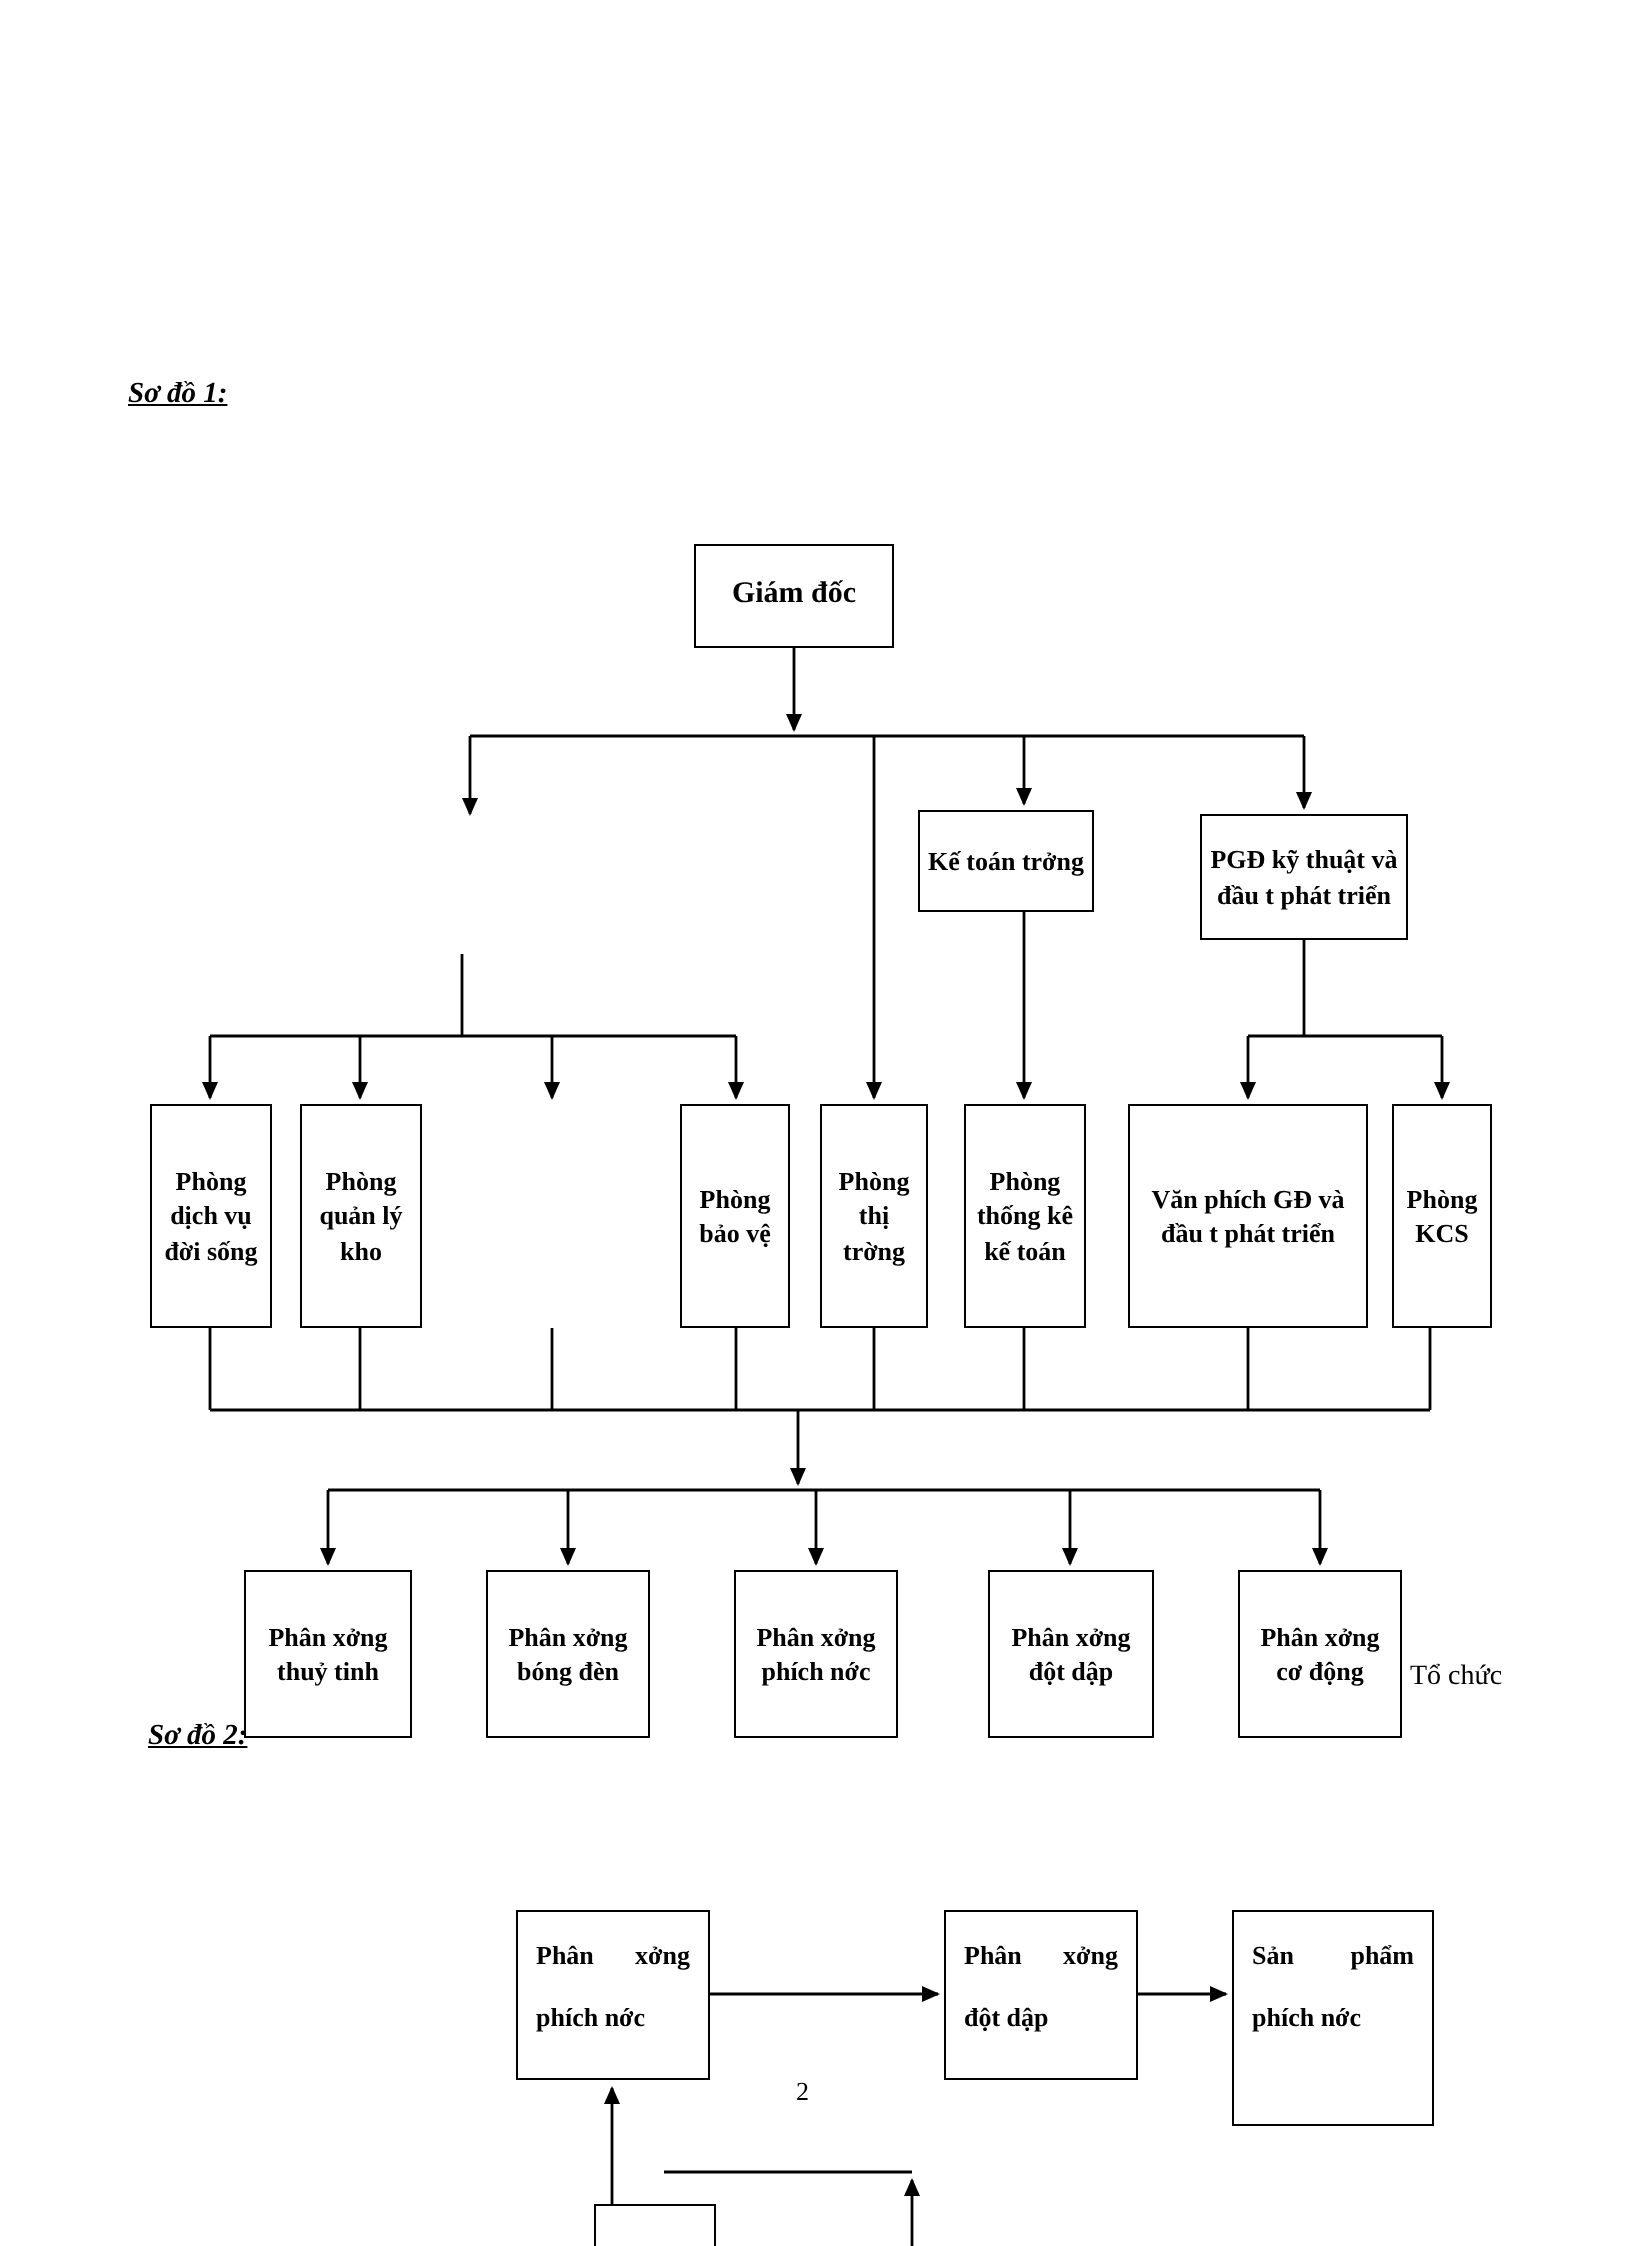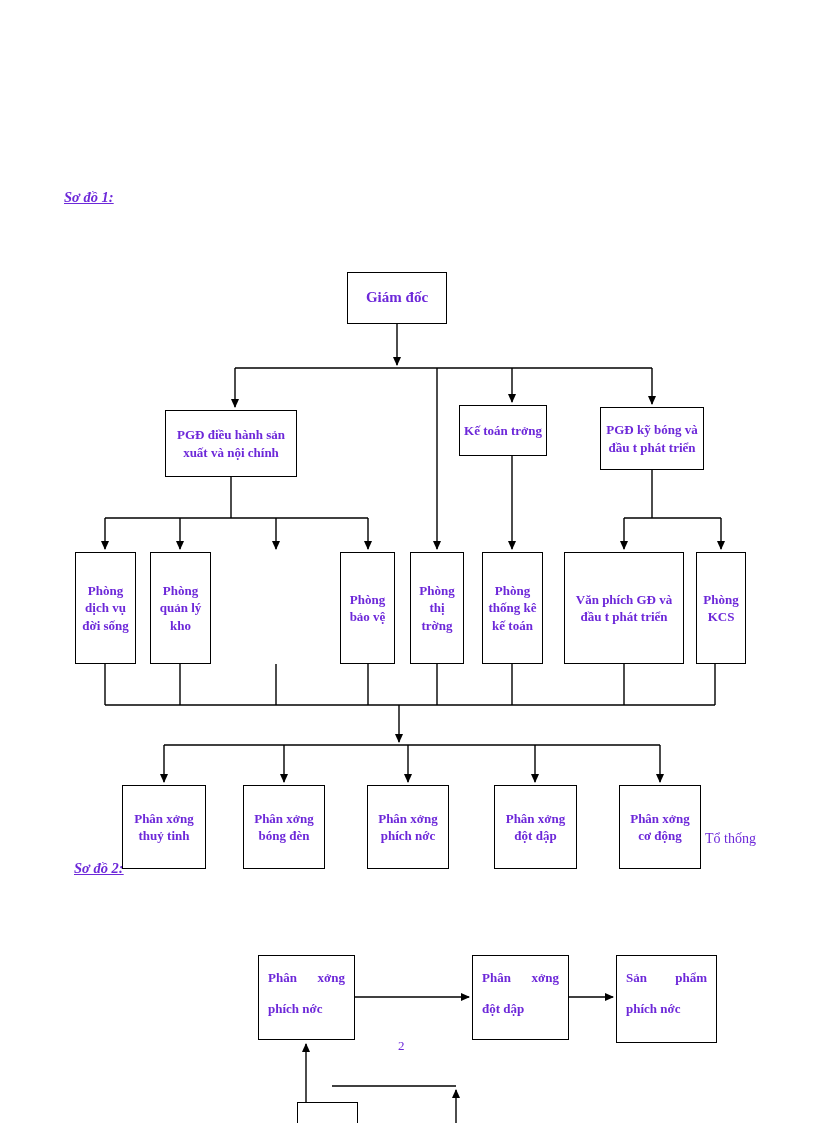--- a/index.html
+++ b/index.html
@@ -1,19 +1,19 @@
 <!DOCTYPE html>
 <html><head>
 <meta charset="utf-8">
 <title>Document page</title>
 <style>
   *{box-sizing:border-box}
   html,body{margin:0;padding:0;background:#ffffff}
   .page{position:relative;width:816px;height:1123px;background:#fff;overflow:hidden;
-        font-family:"Liberation Serif","DejaVu Serif",serif;color:#6d28d9}
+        font-family:"Liberation Serif","DejaVu Serif",serif;color:#000000}
   .lines{position:absolute;left:0;top:0;width:816px;height:1123px;pointer-events:none}
   .box{position:absolute;border:1.5px solid #000;background:#fff;
        display:flex;align-items:center;justify-content:center;text-align:center;
        font-size:13px;font-weight:bold;line-height:1.32;white-space:pre-line;padding:1px}
   .box.root{font-size:15px}
   .box2{position:absolute;border:1.5px solid #000;background:#fff;
         font-size:13px;font-weight:bold;padding:6px 9px 0 9px}
   .box2 .ln{line-height:31px}
   .box2 .l1{text-align:justify;text-align-last:justify}
   .box2 .l2{text-align:left}
@@ -80,24 +80,22 @@
       <line x1="332" y1="1086" x2="456" y2="1086"></line>
       <line x1="456" y1="1123" x2="456" y2="1090" marker-end="url(#arr)"></line>
     </g>
   </svg>
 
   <div class="heading" style="left:64px;top:189px">Sơ đồ 1:</div>
   <div class="heading" style="left:74px;top:860px">Sơ đồ 2:</div>
 
   <div class="box root" style="left:347px;top:272px;width:100px;height:52px">Giám đốc</div>
 
-  <div class="box" style="left:165px;top:410px;width:132px;height:67px">PGĐ điều hành sản
-xuất và nội chính</div>
   <div class="box" style="left:459px;top:405px;width:88px;height:51px">Kế toán trởng</div>
-  <div class="box" style="left:600px;top:407px;width:104px;height:63px">PGĐ kỹ bóng và
+  <div class="box" style="left:600px;top:407px;width:104px;height:63px">PGĐ kỹ thuật và
 đầu t phát triển</div>
 
   <div class="box" style="left:75px;top:552px;width:61px;height:112px">Phòng
 dịch vụ
 đời sống</div>
   <div class="box" style="left:150px;top:552px;width:61px;height:112px">Phòng
 quản lý
 kho</div>
   <div class="box" style="left:340px;top:552px;width:55px;height:112px">Phòng
 bảo vệ</div>
@@ -116,31 +114,31 @@
 thuỷ tinh</div>
   <div class="box" style="left:243px;top:785px;width:82px;height:84px">Phân xởng
 bóng đèn</div>
   <div class="box" style="left:367px;top:785px;width:82px;height:84px">Phân xởng
 phích nớc</div>
   <div class="box" style="left:494px;top:785px;width:83px;height:84px">Phân xởng
 đột dập</div>
   <div class="box" style="left:619px;top:785px;width:82px;height:84px">Phân xởng
 cơ động</div>
 
-  <div class="note" style="left:705px;top:831px">Tổ thống</div>
+  <div class="note" style="left:705px;top:831px">Tổ chức</div>
 
   <div class="box2" style="left:258px;top:955px;width:97px;height:85px">
     <div class="ln l1">Phân xởng</div>
     <div class="ln l2">phích nớc</div>
   </div>
   <div class="box2" style="left:472px;top:955px;width:97px;height:85px">
     <div class="ln l1">Phân xởng</div>
     <div class="ln l2">đột dập</div>
   </div>
-  <div class="box2" style="left:616px;top:955px;width:101px;height:88px">
+  <div class="box2" style="left:616px;top:955px;width:101px;height:108px">
     <div class="ln l1">Sản phẩm</div>
     <div class="ln l2">phích nớc</div>
   </div>
 
   <div class="pagenum" style="left:398px;top:1038px">2</div>
 
   <div class="partial-box" style="left:297px;top:1102px;width:61px;height:30px"></div>
 
 </div>
 

